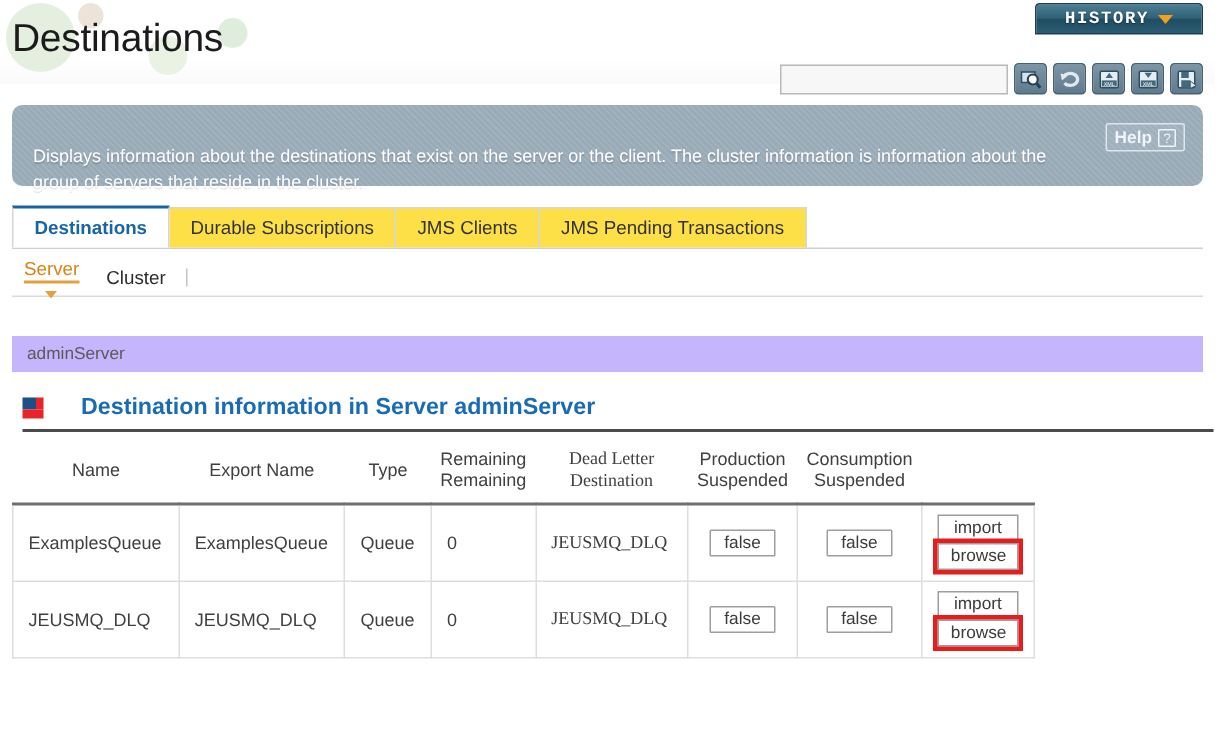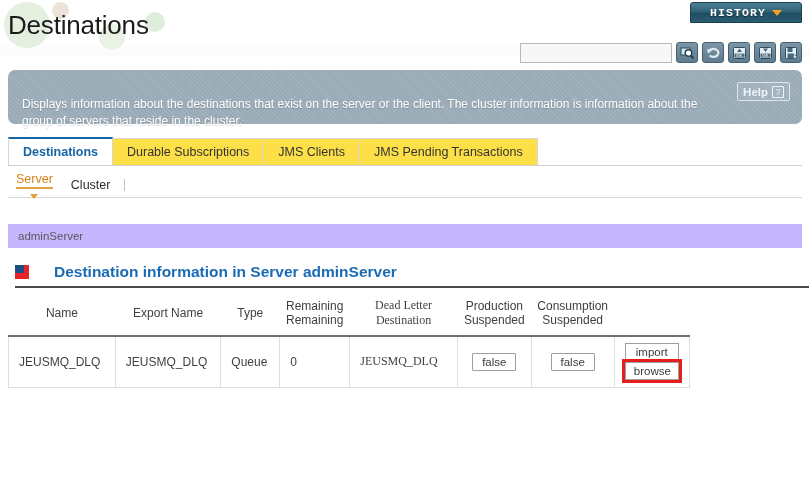--- a/index.html
+++ b/index.html
@@ -313,20 +313,39 @@
         <th class="c-cons">
           <div>Consumption</div>
           <div>Suspended</div>
         </th>
         <th class="c-act"></th>
       </tr>
     </thead>
     <tbody>
 
 
+      <tr>
+        <td class="c-name">ExamplesQueue</td>
+        <td class="c-export">ExamplesQueue</td>
+        <td class="c-type">Queue</td>
+        <td class="c-rem">0</td>
+        <td class="c-dlq">JEUSMQ_DLQ</td>
+        <td class="c-prod">
+          <span class="falsebox">false</span>
+        </td>
+        <td class="c-cons">
+          <span class="falsebox">false</span>
+        </td>
+        <td class="c-act">
+          <span class="actwrap">
+            <span class="actbtn">import</span>
+            <span class="actbtn hl-red">browse</span>
+          </span>
+        </td>
+      </tr>
 
       <tr>
         <td class="c-name">JEUSMQ_DLQ</td>
         <td class="c-export">JEUSMQ_DLQ</td>
         <td class="c-type">Queue</td>
         <td class="c-rem">0</td>
         <td class="c-dlq">JEUSMQ_DLQ</td>
         <td class="c-prod">
           <span class="falsebox">false</span>
         </td>

